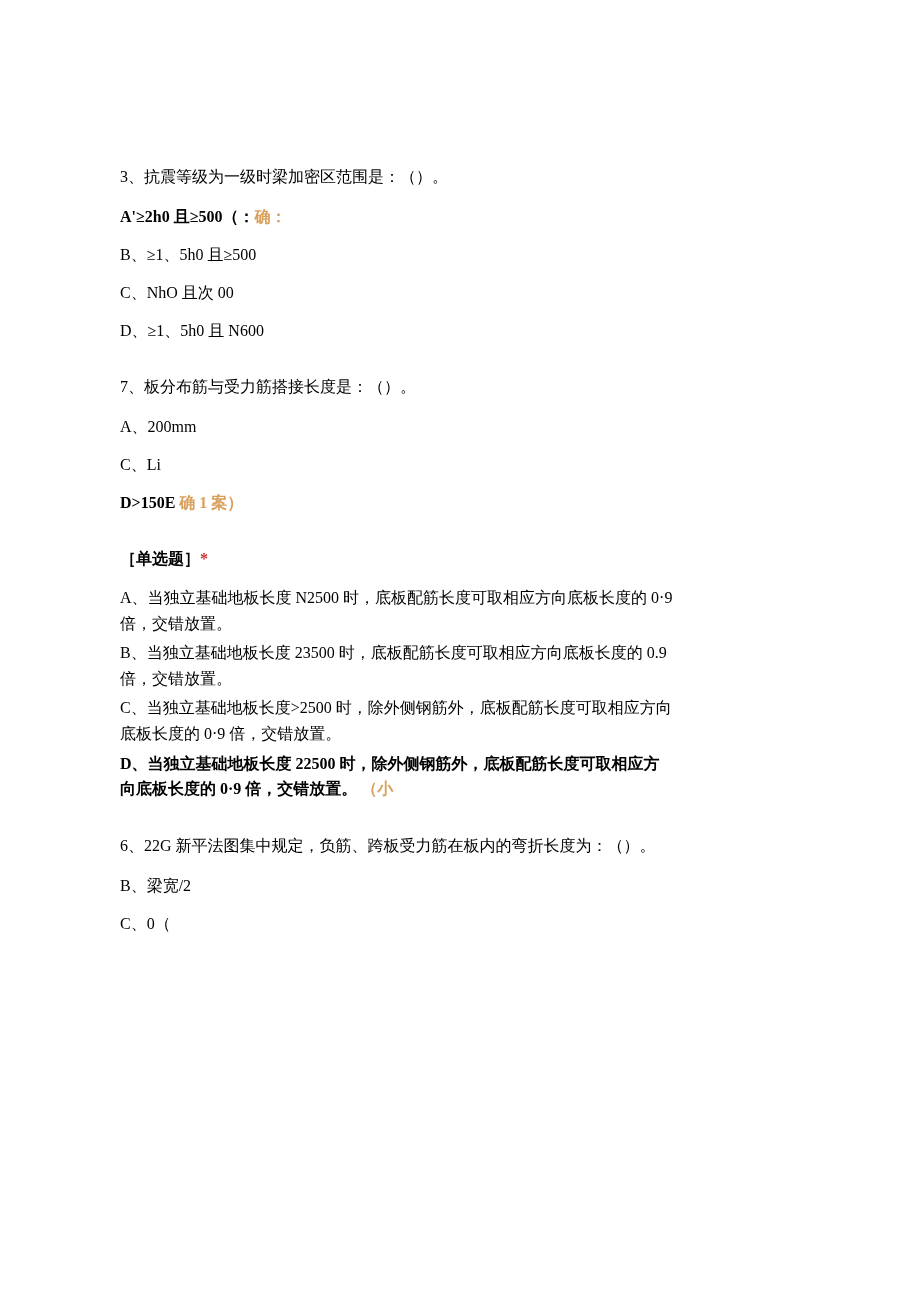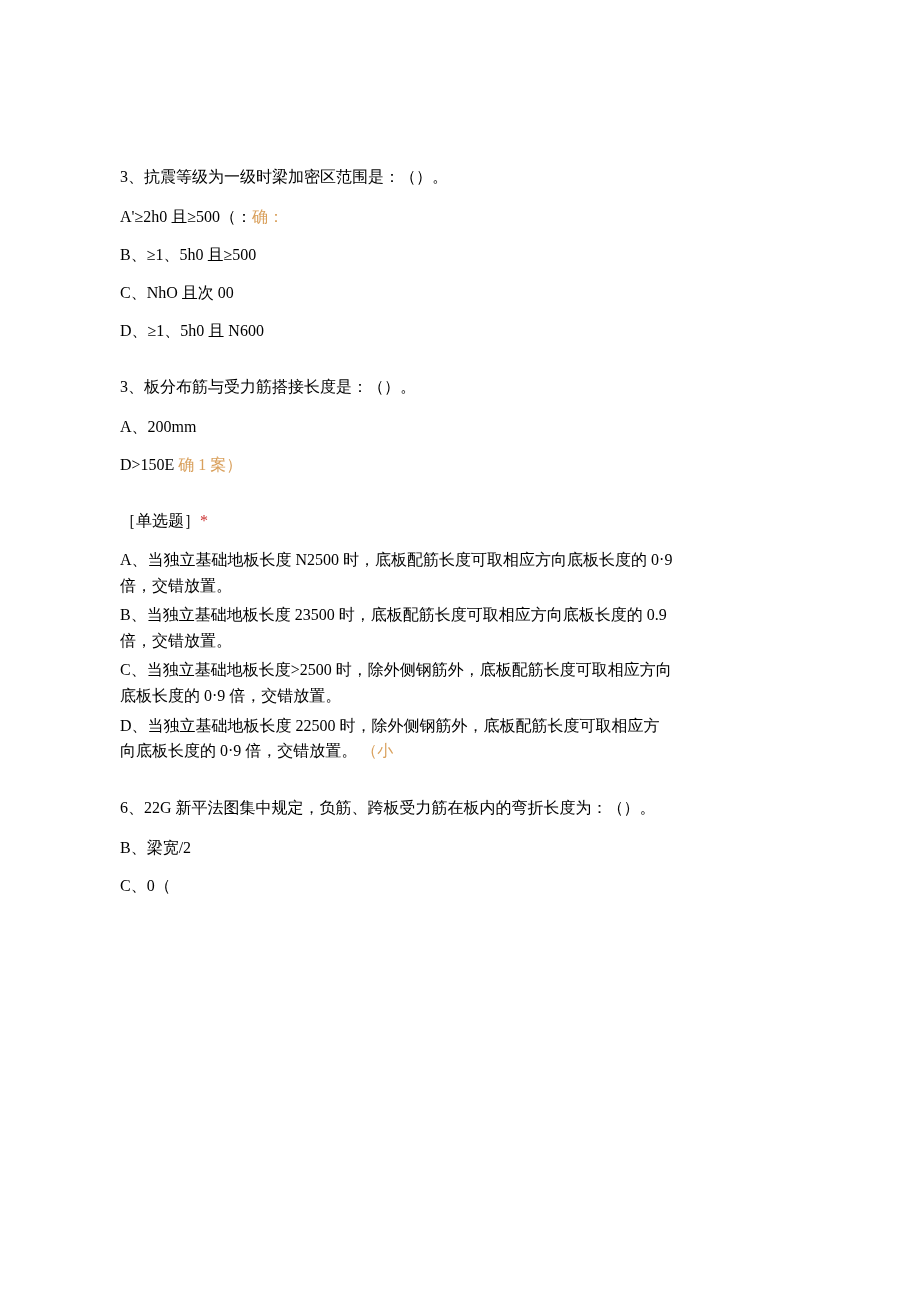--- a/index.html
+++ b/index.html
@@ -31,40 +31,42 @@
     line-height: 1.6;
   }
   .annotation {
     color: #d9a05c;
   }
   .red-star {
     color: #cc3333;
   }
   span.nb {
     display: inline;
+    font-weight: bold;
   }
 </style>
 </head>
 <body>
 
 <div class="page">
 
   <div class="question-block">
     <div class="question-text">3、抗震等级为一级时梁加密区范围是：（）。</div>
     <div class="option">
       <span class="nb">A'≥2h0 且≥500（：</span><span class="nb annotation">确：</span>
     </div>
     <div class="option">B、≥1、5h0 且≥500</div>
     <div class="option">C、NhO 且次 00</div>
     <div class="option">D、≥1、5h0 且 N600</div>
   </div>
 
   <div class="question-block">
-    <div class="question-text">3、板分布筋与受力筋搭接长度是：（）。</div>
+    <div class="question-text">7、板分布筋与受力筋搭接长度是：（）。</div>
     <div class="option">A、200mm</div>
+    <div class="option">C、Li</div>
     <div class="option">
       <span class="nb">D&gt;150E </span><span class="nb annotation">确 1 案）</span>
     </div>
   </div>
 
   <div class="question-block">
     <div class="option">
       <span class="nb">［单选题］</span><span class="nb red-star">*</span>
     </div>
     <div class="option-tight">A、当独立基础地板长度 N2500 时，底板配筋长度可取相应方向底板长度的 0·9 倍，交错放置。</div>

